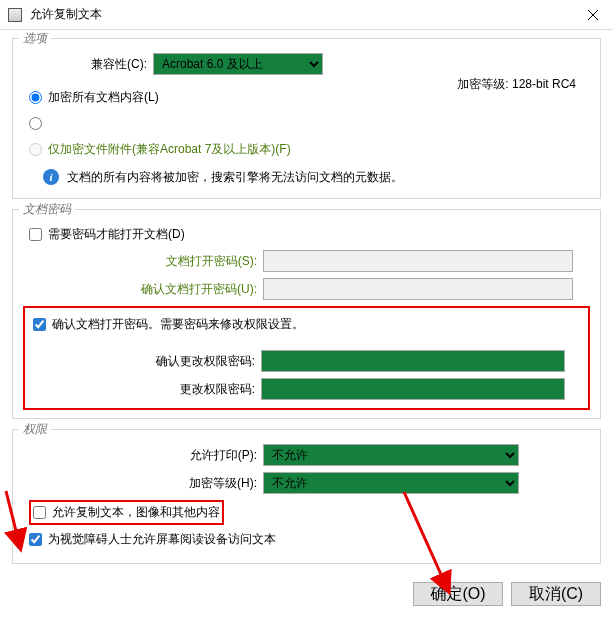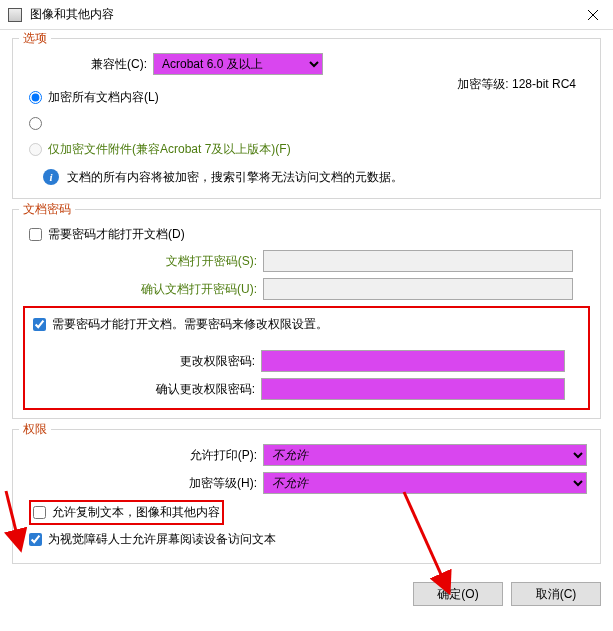--- a/index.html
+++ b/index.html
@@ -3,55 +3,55 @@
 <meta charset="utf-8">
 <style>
 * { box-sizing: border-box; margin: 0; padding: 0; }
 body { font-family: "Microsoft YaHei", "SimSun", Arial, sans-serif; font-size: 12px; background: #fff; width: 613px; height: 631px; overflow: hidden; position: relative; }
 .titlebar { height: 30px; background: #fff; border-bottom: 1px solid #ddd; display: flex; align-items: center; padding-left: 8px; }
 .titlebar .app-icon { width: 14px; height: 14px; border: 1px solid #555; margin-right: 8px; display: inline-block; background: linear-gradient(#eee,#ccc); }
 .titlebar .title { flex: 1; font-size: 12px; }
 .titlebar .close { width: 40px; height: 100%; display: flex; align-items: center; justify-content: center; }
 .content { padding: 8px 12px 0 12px; }
 .group { border: 1px solid #d6d6d6; margin-bottom: 10px; padding: 14px 10px 8px 10px; position: relative; }
-.group-title { position: absolute; top: -9px; left: 6px; background: #fff; padding: 0 4px; color: #c2410c; font-size: 12px; }
+.group-title { position: absolute; top: -9px; left: 6px; background: #fff; padding: 0 4px; color: #737373; font-size: 12px; font-style: italic; }
 .row { display: flex; align-items: center; margin-bottom: 6px; min-height: 22px; }
 .label-right { text-align: right; padding-right: 6px; }
 .radio-row, .check-row { display: flex; align-items: center; margin-bottom: 6px; min-height: 20px; padding-left: 6px; }
 .radio-row input, .check-row input { margin-right: 6px; }
 .disabled-text { color: #4d7c0f; }
 .info-row { display: flex; align-items: flex-start; padding: 4px 0 4px 20px; }
 .info-icon { width: 16px; height: 16px; border-radius: 50%; background: #2b7cd3; color: #fff; font-weight: bold; font-size: 11px; display: flex; align-items: center; justify-content: center; margin-right: 8px; font-family: Georgia, serif; font-style: italic; flex-shrink: 0; }
-select, input[type=text], input[type=password] { height: 22px; border: 1px solid #a9a9a9; padding: 0 4px; font-size: 12px; background: #d946ef; }
+select, input[type=text], input[type=password] { height: 22px; border: 1px solid #a9a9a9; padding: 0 4px; font-size: 12px; background: #15803d; }
 select.combo { width: 170px; }
 .encrypt-level { position: absolute; right: 14px; margin-top: 41px; }
 .group-doc .pw-label { width: 240px; text-align: right; padding-right: 6px; }
 .group-doc input[type=password] { width: 310px; }
 .group-doc input[disabled] { background: #f0f0f0; }
 .redbox { border: 2px solid #e60000; padding: 6px 6px 2px 6px; margin-top: 4px; }
 .redbox .check-row { padding-left: 2px; }
 .redbox .check-row input { accent-color: #2b7cd3; }
 .redbox .pw-label { width: 230px; }
 .redbox input[type=password] { width: 304px; }
 .perm-label { width: 240px; text-align: right; padding-right: 6px; }
-select.perm { width: 324px; font-style: italic; }
+select.perm { width: 256px; }
 .perm-checks .check-row input { accent-color: #2b7cd3; }
 .redbox-cb { border: 2px solid #e60000; display: inline-flex; align-items: center; padding: 2px; margin-left: 6px; }
 .redbox-cb input { margin-right: 6px; }
 .button-row { display: flex; justify-content: flex-end; padding: 8px 12px 0 0; gap: 8px; }
-.btn { width: 90px; height: 24px; border: 1px solid #adadad; background: #e1e1e1; font-size: 12px; cursor: pointer; }
+.btn { width: 90px; height: 24px; border: 1px solid #adadad; background: #e1e1e1; font-size: 16px; cursor: pointer; }
 .arrow { position: absolute; pointer-events: none; }
 .arrow svg { overflow: visible; }
 </style>
 </head>
 <body>
 
 <div class="titlebar">
   <span class="app-icon"></span>
-  <span class="title">图像和其他内容</span>
+  <span class="title">允许复制文本</span>
   <div class="close">
     <svg width="10" height="10" viewBox="0 0 10 10">
         <line x1="0" y1="0" x2="10" y2="10" stroke="#000" stroke-width="1"></line>
         <line x1="10" y1="0" x2="0" y2="10" stroke="#000" stroke-width="1"></line>
       </svg>
   </div>
 </div>
 
 <div class="content">
 
@@ -94,29 +94,29 @@
       <input type="password" disabled="" style="">
     </div>
     <div class="row">
       <span class="pw-label disabled-text">确认文档打开密码(U):</span>
       <input type="password" disabled="" style="">
     </div>
 
     <div class="redbox">
       <div class="check-row">
         <input type="checkbox" checked="" style="">
-        <span>需要密码才能打开文档。需要密码来修改权限设置。</span>
+        <span>确认文档打开密码。需要密码来修改权限设置。</span>
       </div>
       <div style="height:10px;"></div>
       <div class="row">
-        <span class="pw-label">更改权限密码:</span>
+        <span class="pw-label">确认更改权限密码:</span>
         <input type="password" style="">
       </div>
       <div class="row">
-        <span class="pw-label">确认更改权限密码:</span>
+        <span class="pw-label">更改权限密码:</span>
         <input type="password" style="">
       </div>
     </div>
   </div>
 
   <div class="group">
     <span class="group-title">权限</span>
     <div class="row">
       <span class="perm-label">允许打印(P):</span>
       <select class="perm">

